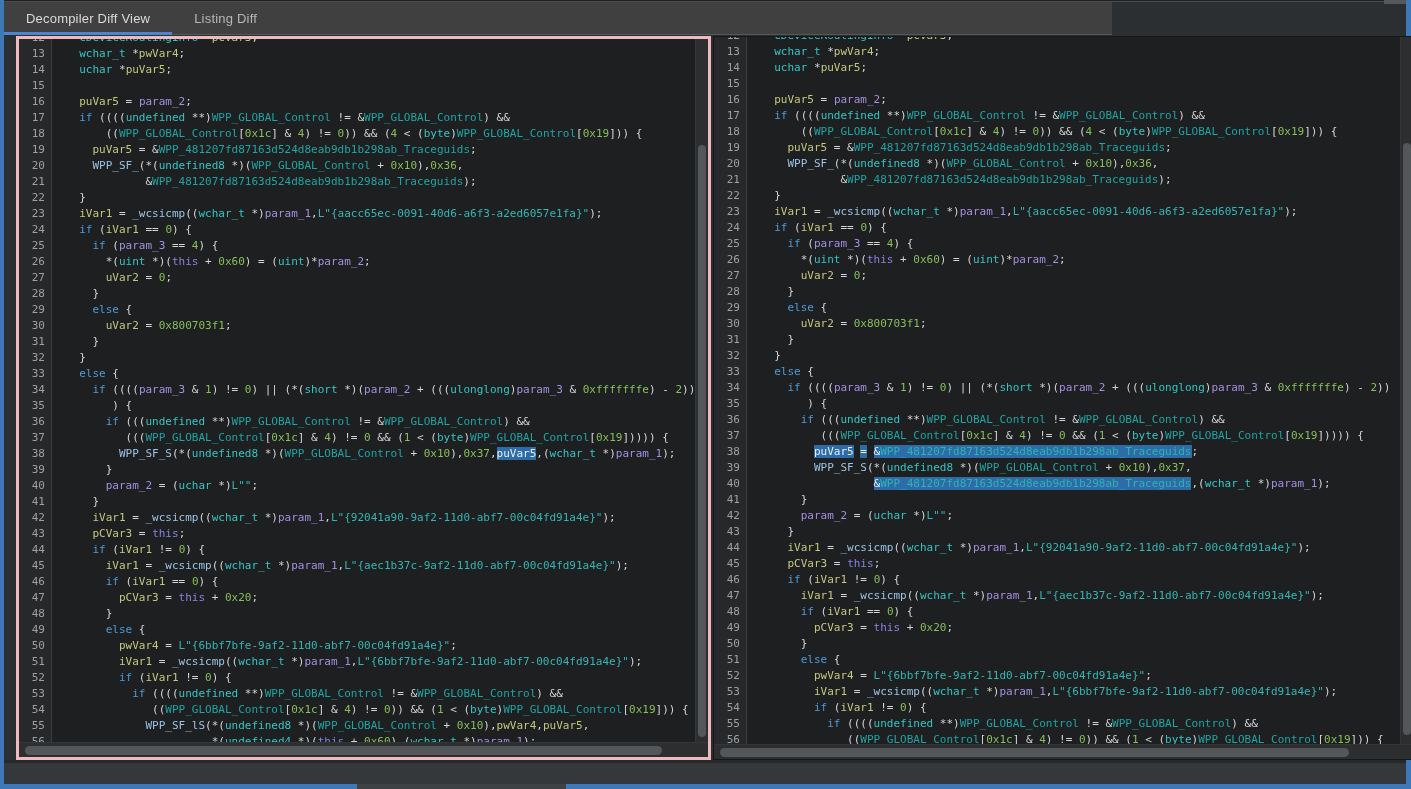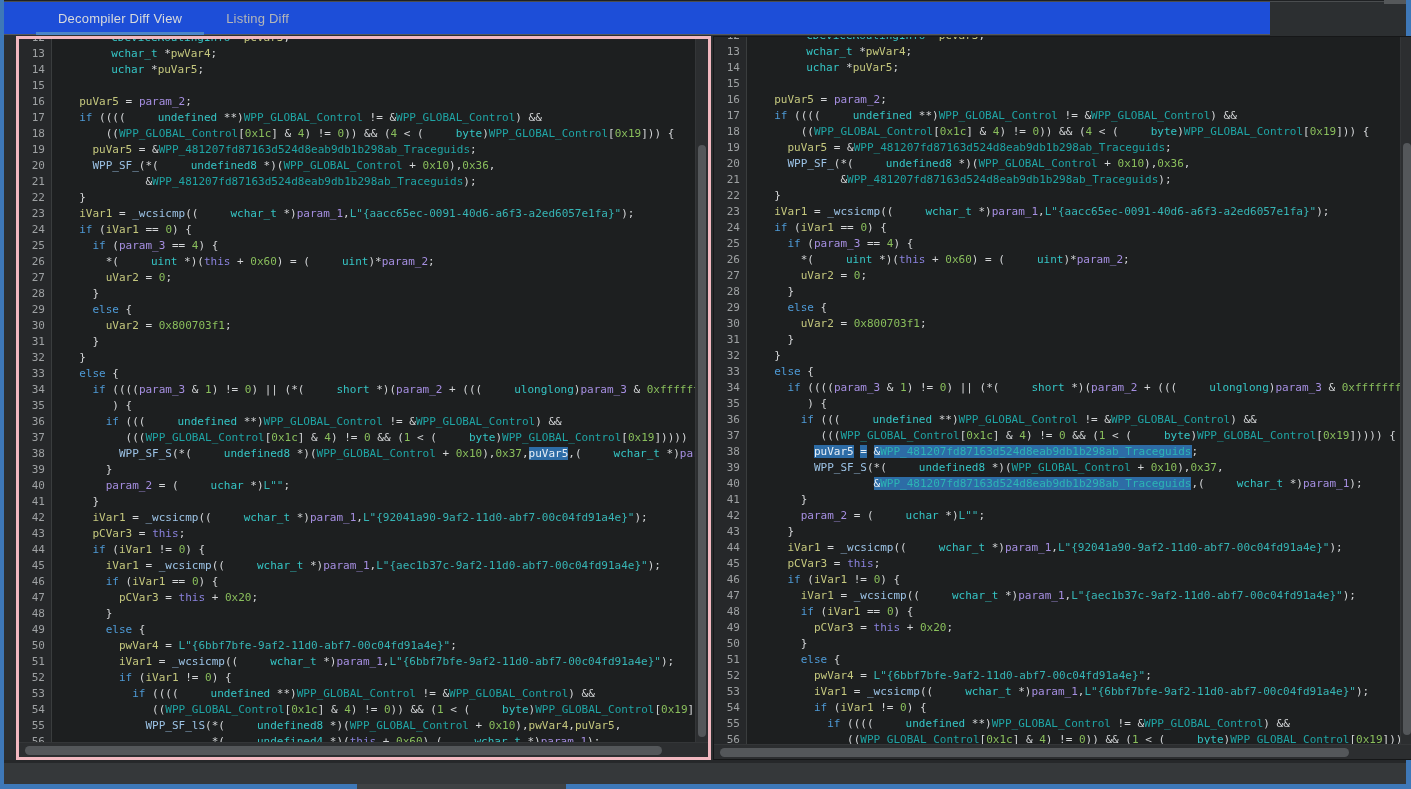--- a/index.html
+++ b/index.html
@@ -12,22 +12,22 @@
   .edge { position:absolute; background:#3e78b8; }
   .edge-left  { left:0; top:0; width:4px;  height:789px; }
   .edge-right { right:0; top:0; width:5px; height:789px; }
   .edge-bottom{ left:0; bottom:0; width:1411px; height:5px; }
   .top-strip  { position:absolute; left:0; top:0; width:1411px; height:2px;
                 background:#1f2123; border-bottom:1px solid #4a4d4f; }
   .corner-block{ position:absolute; top:0; right:5px; width:22px; height:4px; background:#55585a; }
   .grip { position:absolute; bottom:0; height:5px; background:#3f4244; z-index:5; }
   
   .tabbar {
-    position:absolute; left:4px; top:2px; width:1266px; height:33px;
-    background:#1d4ed8; border-bottom:1px solid #55585b; display:flex; align-items:stretch;padding-left:32px;
+    position:absolute; left:4px; top:2px; width:1108px; height:33px;
+    background:#404040; border-bottom:1px solid #55585b; display:flex; align-items:stretch;
   }
   .tab {
     position:relative; display:flex; align-items:center;
     padding:0 22px; font-size:13px; color:#b4b6b8; cursor:default; letter-spacing:.2px;
   }
   .tab.active { color:#d8dadc; }
   .tab.active::after {
     content:""; position:absolute; left:0; right:0; bottom:-1px; height:3px; background:#4c86c8;
   }
   
@@ -47,21 +47,21 @@
   .code-inner { margin-top:-9px; }
   .row { height:16px; white-space:pre; font-family:"DejaVu Sans Mono", monospace; font-size:11px; line-height:16px; display:flex; }
   .ln {
     flex:0 0 33px; width:33px; text-align:right; padding-right:7px;
     color:#9ea1a3; user-select:none;
   }
   .code { padding-left:14px; flex:1 1 auto; color:#d4d6d8; }
   
   .c-w  { color:#d4d6d8; }
   .c-k  { color:#4e9ad6;text-align:right; }
-  .c-t  { color:#35c5c5;margin-left:32px; }
+  .c-t  { color:#35c5c5; }
   .c-g  { color:#1fa5a5;text-align:right; }
   .c-f  { color:#9cc3e6; }
   .c-v  { color:#c5c87e; }
   .c-p  { color:#a58ee0; }
   .c-th { color:#8a82dd; }
   .c-n  { color:#8abf5c; }
   .c-s  { color:#36b5b5; }
   .hl   { background:#2d6ca6; }
   .hl.c-v, .hl.c-w { color:#e6eef6; }
   .hl.c-g { color:#2cb4b4; }

